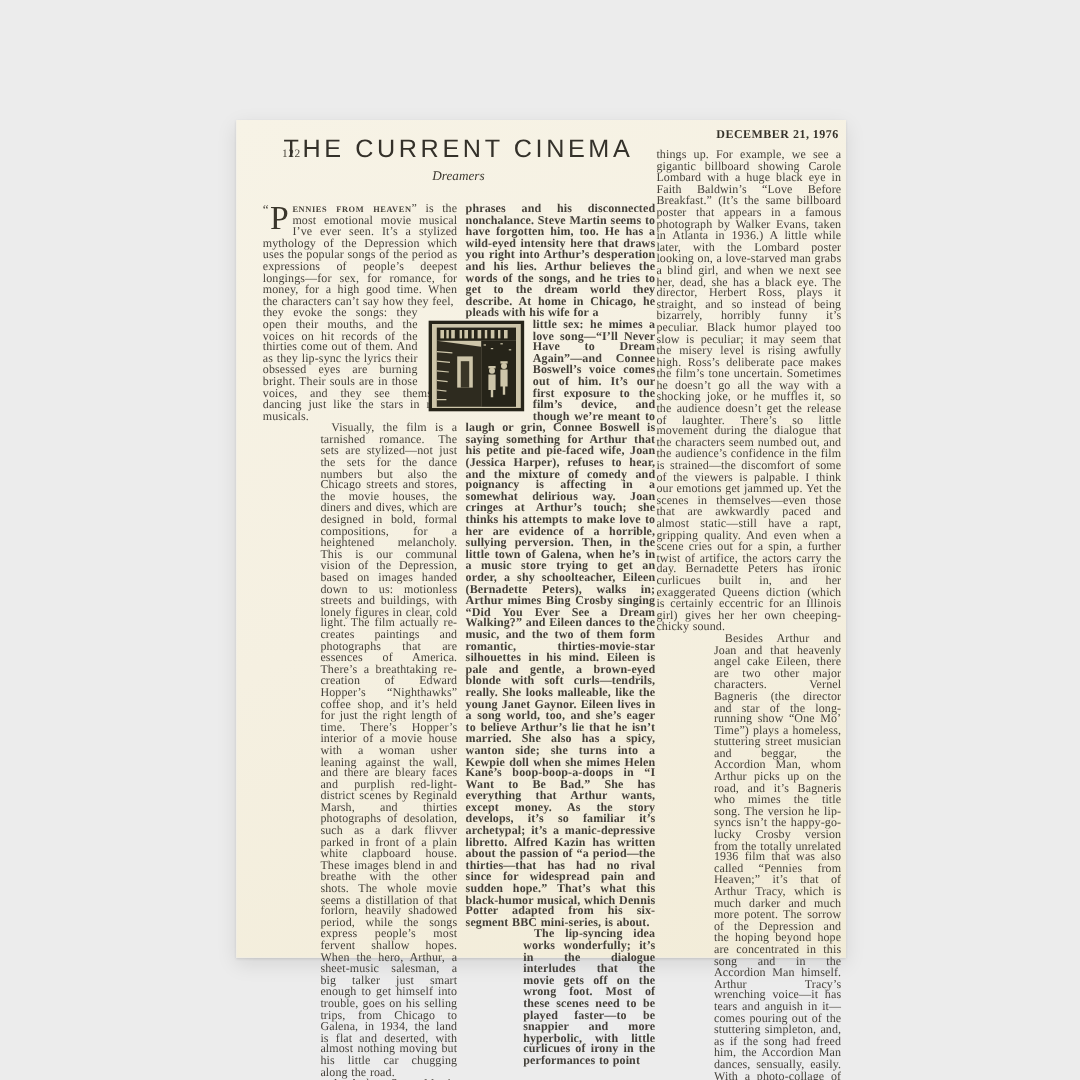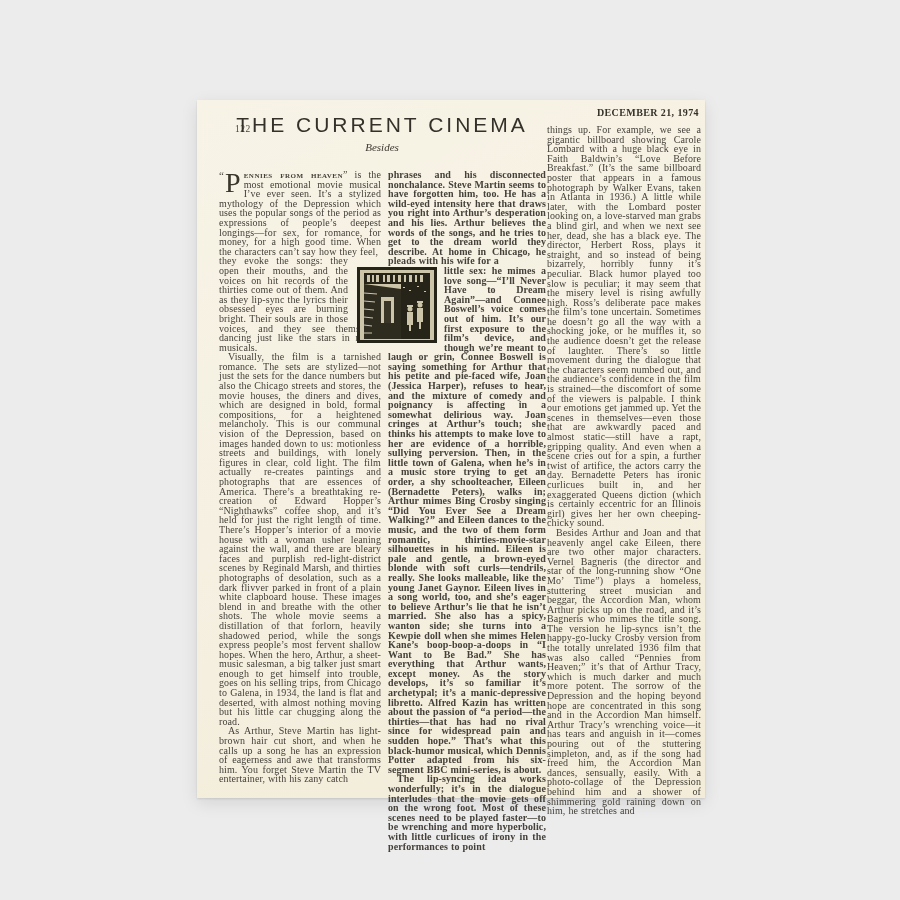--- a/index.html
+++ b/index.html
@@ -11,41 +11,41 @@
   .date{position:absolute;right:6px;top:7px;font:bold 10px "Liberation Serif",serif;color:#35322a;letter-spacing:.4px;}
   .masthead{position:absolute;left:20px;top:13px;width:330px;text-align:center;color:#33302a;}
   .title{font:400 21px "Liberation Sans",sans-serif;letter-spacing:3px;white-space:nowrap;color:#34312a;}
   .subtitle{font:italic 11px "Liberation Serif",serif;margin-top:4px;color:#3b372e;}
   .col{position:absolute;font:10px/9.6px "Liberation Serif",serif;color:#45413a;
        text-align:justify;letter-spacing:.1px;word-spacing:.4px;}
   #col1{left:22px;top:70px;width:162px;}
   #col2{left:191px;top:70px;width:158px;font-weight:bold;}
   #col3{left:350px;top:25px;width:154px;}
   p{margin:0;padding:0;}
-  .para{text-indent:9px;}
+  .para{text-indent:9px;margin-left:48px;}
   .dropcap-wrap{float:left;margin:1px 3px 0 0;}
   .dropcap{font-size:28px;line-height:23px;color:#3a362c;font-family:"Liberation Serif",serif;}
   .lead-quote{font-size:11px;vertical-align:13px;margin-right:1px;color:#45413a;}
   .small-caps{font-variant:small-caps;letter-spacing:.5px;font-weight:bold;}
   .spacer-right{float:right;width:33px;height:67px;}
   .illo{float:left;width:80px;height:76px;margin:1px 7px 2px -31px;}
   .illo svg{display:block;width:80px;height:76px;}
 </style>
 </head>
 <body>
 
 <div class="stage">
   <div class="page">
 
     <div class="pageno">122</div>
-    <div class="date">DECEMBER 21, 1974</div>
+    <div class="date">DECEMBER 21, 1976</div>
 
     <div class="masthead">
       <div class="title">THE CURRENT CINEMA</div>
-      <div class="subtitle">Besides</div>
+      <div class="subtitle">Dreamers</div>
     </div>
 
     <div class="col" id="col1">
       <p>
         <span class="dropcap-wrap"><span class="lead-quote">“</span><span class="dropcap">P</span></span><span class="small-caps">ennies from heaven</span><span>” is the most emotional movie musical I’ve ever seen. It’s a stylized mythology of the Depression which uses the popular songs of the period as expressions of people’s deepest longings—for sex, for romance, for money, for a high good time. When the characters can’t say how they feel,</span>
       </p>
       <p>
         <span class="spacer-right"></span><span>they evoke the songs: they open their mouths, and the voices on hit records of the thirties come out of them. And as they lip-sync the lyrics their obsessed eyes are burning bright. Their souls are in those voices, and they see themselves dancing just like the stars in movie musicals.</span>
       </p>
       <p class="para">Visually, the film is a tarnished romance. The sets are stylized—not just the sets for the dance numbers but also the Chicago streets and stores, the movie houses, the diners and dives, which are designed in bold, formal compositions, for a heightened melancholy. This is our communal vision of the Depression, based on images handed down to us: motionless streets and buildings, with lonely figures in clear, cold light. The film actually re-creates paintings and photographs that are essences of America. There’s a breathtaking re-creation of Edward Hopper’s “Nighthawks” coffee shop, and it’s held for just the right length of time. There’s Hopper’s interior of a movie house with a woman usher leaning against the wall, and there are bleary faces and purplish red-light-district scenes by Reginald Marsh, and thirties photographs of desolation, such as a dark flivver parked in front of a plain white clapboard house. These images blend in and breathe with the other shots. The whole movie seems a distillation of that forlorn, heavily shadowed period, while the songs express people’s most fervent shallow hopes. When the hero, Arthur, a sheet-music salesman, a big talker just smart enough to get himself into trouble, goes on his selling trips, from Chicago to Galena, in 1934, the land is flat and deserted, with almost nothing moving but his little car chugging along the road.</p>
@@ -92,21 +92,21 @@
               <rect x="50" y="38" width="6" height="2"></rect>
                 <circle cx="53" cy="42" r="2.5"></circle>
               <path d="M50 45 h6 v13 h-2 v6 h-2 v-6 h-2 Z"></path>
               <rect x="60" y="34" width="6" height="2"></rect>
                 <circle cx="63" cy="38" r="2.5"></circle>
               <path d="M60 41 h6 v14 h-2 v7 h-2 v-7 h-2 Z"></path>
             </g>
           </svg>
         </span><span>little sex: he mimes a love song—“I’ll Never Have to Dream Again”—and Connee Boswell’s voice comes out of him. It’s our first exposure to the film’s device, and though we’re meant to laugh or grin, Connee Boswell is saying something for Arthur that his petite and pie-faced wife, Joan (Jessica Harper), refuses to hear, and the mixture of comedy and poignancy is affecting in a somewhat delirious way. Joan cringes at Arthur’s touch; she thinks his attempts to make love to her are evidence of a horrible, sullying perversion. Then, in the little town of Galena, when he’s in a music store trying to get an order, a shy schoolteacher, Eileen (Bernadette Peters), walks in; Arthur mimes Bing Crosby singing “Did You Ever See a Dream Walking?” and Eileen dances to the music, and the two of them form romantic, thirties-movie-star silhouettes in his mind. Eileen is pale and gentle, a brown-eyed blonde with soft curls—tendrils, really. She looks malleable, like the young Janet Gaynor. Eileen lives in a song world, too, and she’s eager to believe Arthur’s lie that he isn’t married. She also has a spicy, wanton side; she turns into a Kewpie doll when she mimes Helen Kane’s boop-boop-a-doops in “I Want to Be Bad.” She has everything that Arthur wants, except money. As the story develops, it’s so familiar it’s archetypal; it’s a manic-depressive libretto. Alfred Kazin has written about the passion of “a period—the thirties—that has had no rival since for widespread pain and sudden hope.” That’s what this black-humor musical, which Dennis Potter adapted from his six-segment BBC mini-series, is about.</span>
       </p>
-      <p class="para">The lip-syncing idea works wonderfully; it’s in the dialogue interludes that the movie gets off on the wrong foot. Most of these scenes need to be played faster—to be wrenching and more hyperbolic, with little curlicues of irony in the performances to point</p>
+      <p class="para">The lip-syncing idea works wonderfully; it’s in the dialogue interludes that the movie gets off on the wrong foot. Most of these scenes need to be played faster—to be snappier and more hyperbolic, with little curlicues of irony in the performances to point</p>
     </div>
 
     <div class="col" id="col3">
       <p>things up. For example, we see a gigantic billboard showing Carole Lombard with a huge black eye in Faith Baldwin’s “Love Before Breakfast.” (It’s the same billboard poster that appears in a famous photograph by Walker Evans, taken in Atlanta in 1936.) A little while later, with the Lombard poster looking on, a love-starved man grabs a blind girl, and when we next see her, dead, she has a black eye. The director, Herbert Ross, plays it straight, and so instead of being bizarrely, horribly funny it’s peculiar. Black humor played too slow is peculiar; it may seem that the misery level is rising awfully high. Ross’s deliberate pace makes the film’s tone uncertain. Sometimes he doesn’t go all the way with a shocking joke, or he muffles it, so the audience doesn’t get the release of laughter. There’s so little movement during the dialogue that the characters seem numbed out, and the audience’s confidence in the film is strained—the discomfort of some of the viewers is palpable. I think our emotions get jammed up. Yet the scenes in themselves—even those that are awkwardly paced and almost static—still have a rapt, gripping quality. And even when a scene cries out for a spin, a further twist of artifice, the actors carry the day. Bernadette Peters has ironic curlicues built in, and her exaggerated Queens diction (which is certainly eccentric for an Illinois girl) gives her her own cheeping-chicky sound.</p>
       <p class="para">Besides Arthur and Joan and that heavenly angel cake Eileen, there are two other major characters. Vernel Bagneris (the director and star of the long-running show “One Mo’ Time”) plays a homeless, stuttering street musician and beggar, the Accordion Man, whom Arthur picks up on the road, and it’s Bagneris who mimes the title song. The version he lip-syncs isn’t the happy-go-lucky Crosby version from the totally unrelated 1936 film that was also called “Pennies from Heaven;” it’s that of Arthur Tracy, which is much darker and much more potent. The sorrow of the Depression and the hoping beyond hope are concentrated in this song and in the Accordion Man himself. Arthur Tracy’s wrenching voice—it has tears and anguish in it—comes pouring out of the stuttering simpleton, and, as if the song had freed him, the Accordion Man dances, sensually, easily. With a photo-collage of the Depression behind him and a shower of shimmering gold raining down on him, he stretches and</p>
     </div>
 
   </div>
 </div>
 

